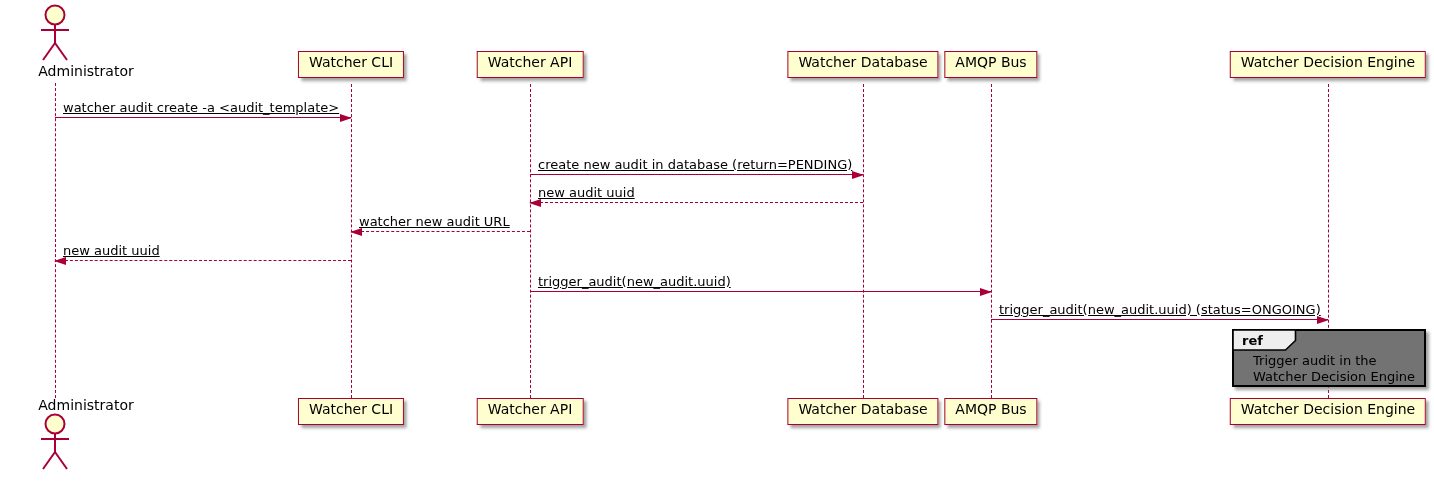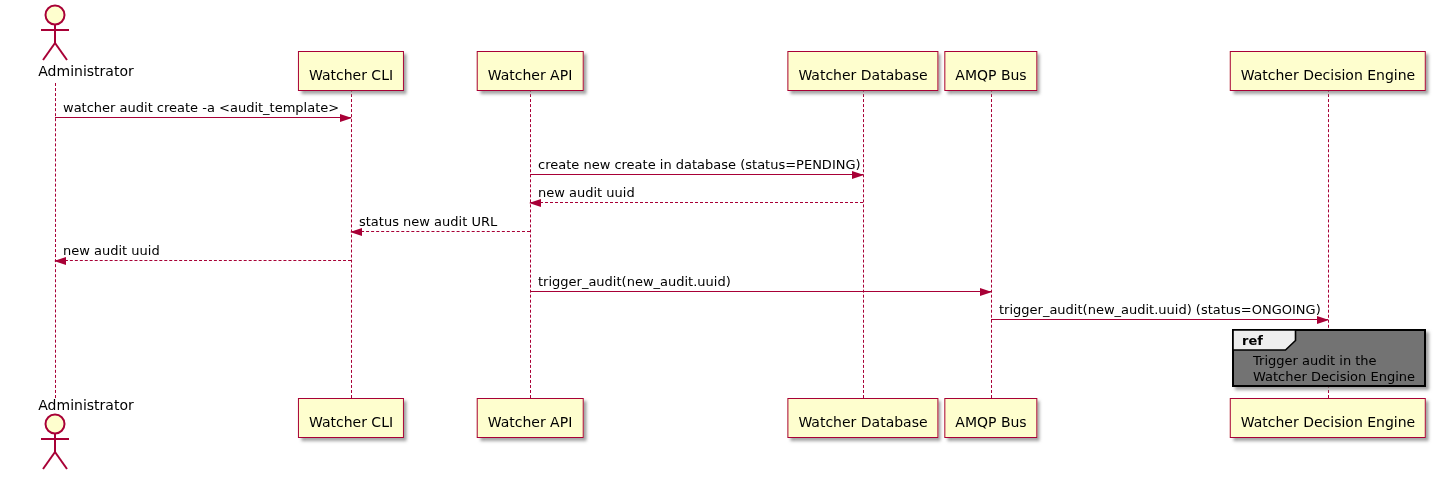--- a/index.html
+++ b/index.html
@@ -18,39 +18,40 @@
     z-index:1;
   }
   
   .pbox{
     position:absolute;
     transform:translateX(-50%);
     background:#FEFECE;
     border:1.7px solid #A80036;
     box-shadow:3px 3px 3px rgba(130,130,130,0.75);
     font-size:14px;
-    padding:15px 10px 7px 10px;
+    padding:2px 10px 7px 10px;
     white-space:nowrap;
     z-index:3;
   }
   
   .actor-label{
     position:absolute;
     transform:translateX(-50%);
     font-size:14px;
     white-space:nowrap;
     z-index:3;
     margin-left:32px;
   }
   .actor-figure{position:absolute;z-index:3;}
   
   .msg{
     position:absolute;
     display:flex;flex-direction:column;
     z-index:2;
+    text-decoration:underline;
   }
   .msg .lbl{
     font-size:13px;
     line-height:15px;
     padding:0 0 2px 8px;
     white-space:nowrap;
   }
   .msg .line{
     position:relative;
     height:0;
@@ -112,35 +113,35 @@
 
   <div class="msg right solid" style="left:55px;top:100px;width:296px">
     <span class="lbl">watcher audit create -a &lt;audit_template&gt;</span>
     <div class="line">
         <span class="head"></span>
       </div>
   </div>
 
 
   <div class="msg right solid" style="left:530px;top:157px;width:333px">
-    <span class="lbl">create new create in database (status=PENDING)</span>
+    <span class="lbl">create new audit in database (return=PENDING)</span>
     <div class="line">
         <span class="head"></span>
       </div>
   </div>
 
   <div class="msg left dashed" style="left:530px;top:185px;width:333px">
     <span class="lbl">new audit uuid</span>
     <div class="line">
         <span class="head"></span>
       </div>
   </div>
 
   <div class="msg left dashed" style="left:351px;top:214px;width:179px">
-    <span class="lbl">status new audit URL</span>
+    <span class="lbl">watcher new audit URL</span>
     <div class="line">
         <span class="head"></span>
       </div>
   </div>
 
   <div class="msg left dashed" style="left:55px;top:243px;width:296px">
     <span class="lbl">new audit uuid</span>
     <div class="line">
         <span class="head"></span>
       </div>

